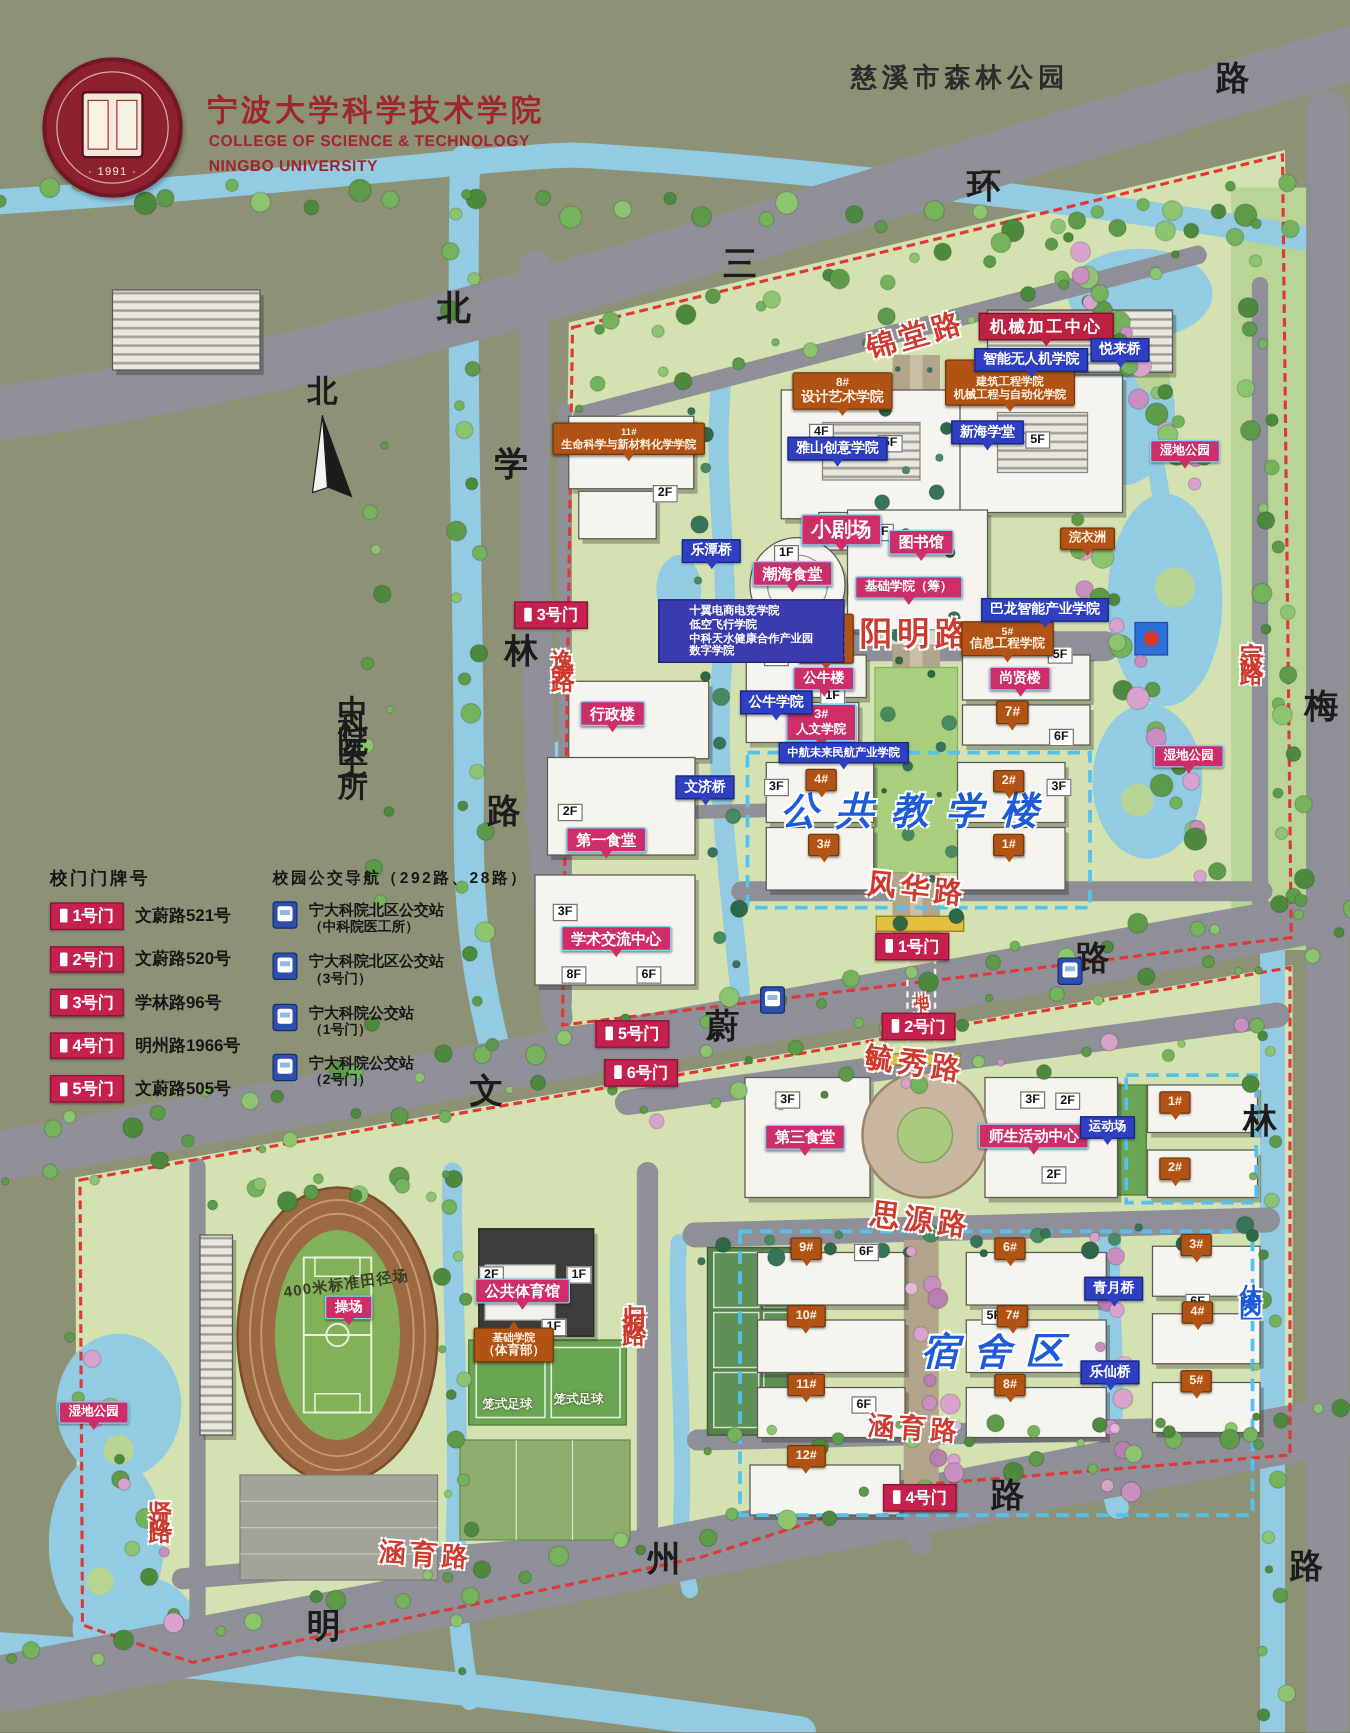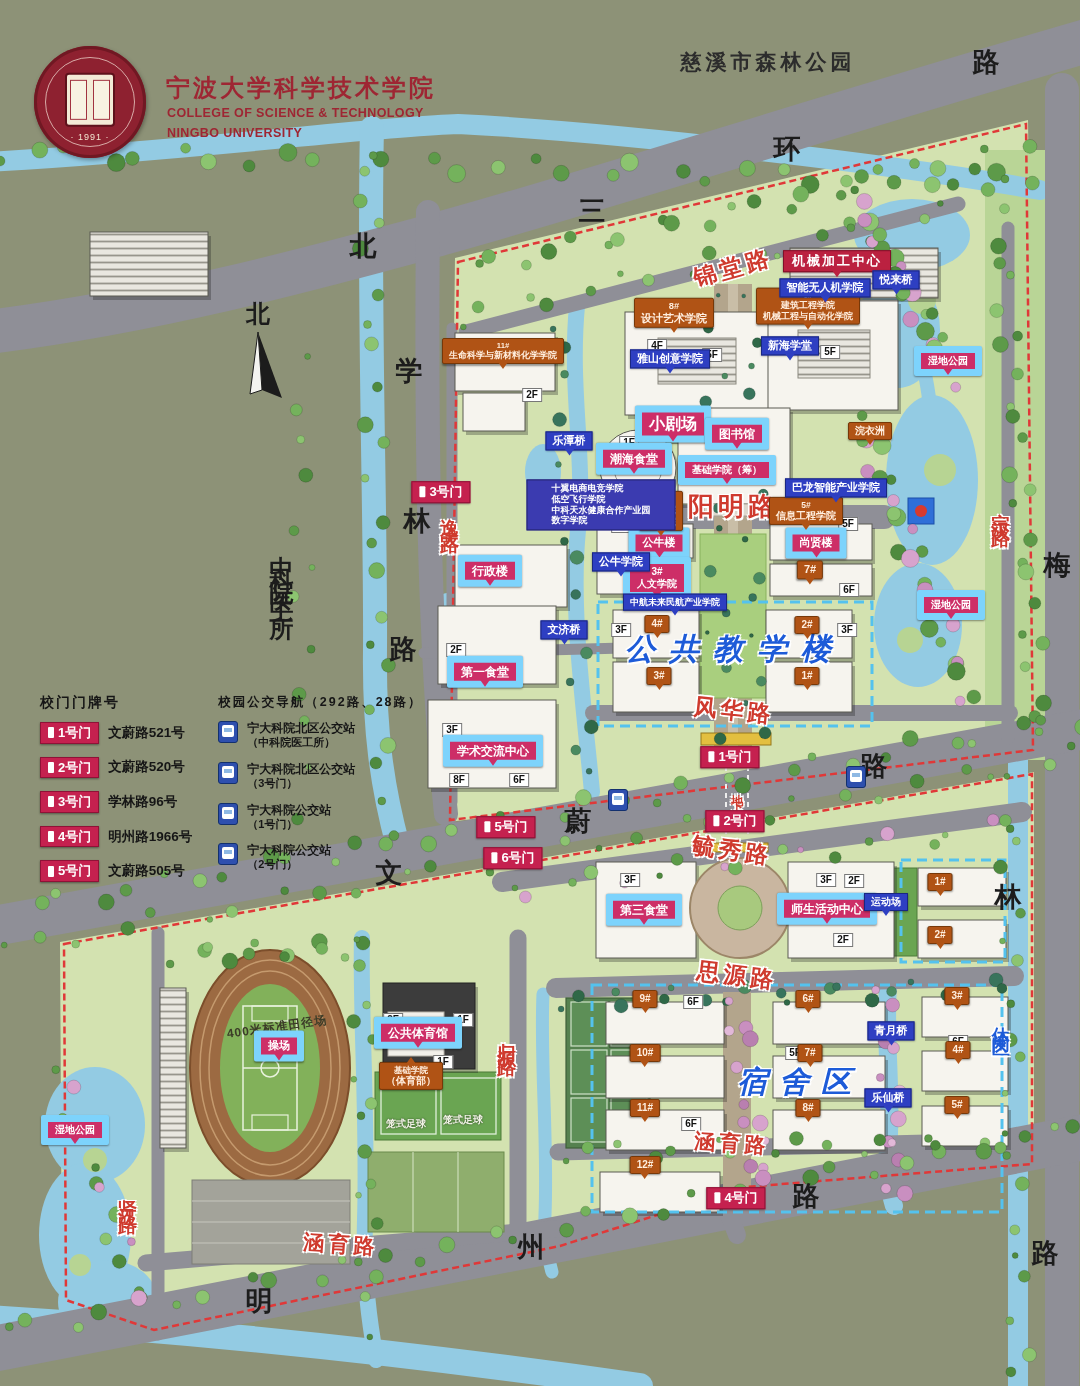--- a/index.html
+++ b/index.html
@@ -17,21 +17,21 @@
   .schoolcn{position:absolute;left:166px;top:72px;z-index:40;font-family:"Liberation Serif","DejaVu Serif",serif;
         font-weight:bold;font-size:24px;letter-spacing:3px;color:#9e2633;}
   .schoolen{position:absolute;left:167px;z-index:40;font-weight:bold;font-size:12.5px;color:#9e2633;letter-spacing:.4px;}
   .maintitle{position:absolute;left:430px;top:76px;z-index:40;font-family:"Liberation Serif","DejaVu Serif",serif;
         font-weight:bold;font-size:46px;letter-spacing:10px;color:#a32531;
         text-shadow:2px 2px 0 rgba(110,18,28,.55), -1px -1px 0 rgba(255,230,230,.35);}
   
   .tag{position:absolute;z-index:30;white-space:nowrap;line-height:1.2;}
   .tag .ln{text-align:center;}
   .s-pink{--bg:#cd2e67;background:var(--bg);color:#fff;font-size:12px;font-weight:bold;padding:2px 7px;
-        border:7px solid #7dd3fc;border-radius:2px;box-shadow:0 1px 2px rgba(0,0,0,.4);}
+        border:1px solid #7dd3fc;border-radius:2px;box-shadow:0 1px 2px rgba(0,0,0,.4);}
   .s-red{--bg:#bb2140;background:var(--bg);color:#fff;font-size:13px;font-weight:bold;letter-spacing:2px;
         padding:2px 8px;border:1px solid #801028;box-shadow:0 1px 2px rgba(0,0,0,.4);}
   .s-gate{--bg:#c5214f;background:var(--bg);color:#fff;font-size:13px;font-weight:bold;padding:2px 7px;
         border:1px solid #8f1237;display:flex;align-items:center;gap:4px;box-shadow:0 1px 2px rgba(0,0,0,.4);}
   .s-gate .door{width:6px;height:11px;background:#fff;border-radius:1px;display:inline-block;}
   .s-orange{--bg:#b05315;background:var(--bg);color:#ffeede;font-size:11px;font-weight:bold;padding:2px 6px;
         border:1px solid #773808;border-radius:2px;box-shadow:0 1px 2px rgba(0,0,0,.4);}
   .s-orange .ln:first-child{font-size:.85em;}
   .s-blue{--bg:#2e3fc2;background:var(--bg);color:#fff;font-size:11px;font-weight:bold;padding:2px 6px;
         border:1px solid #1a2782;box-shadow:0 1px 2px rgba(0,0,0,.4);}

